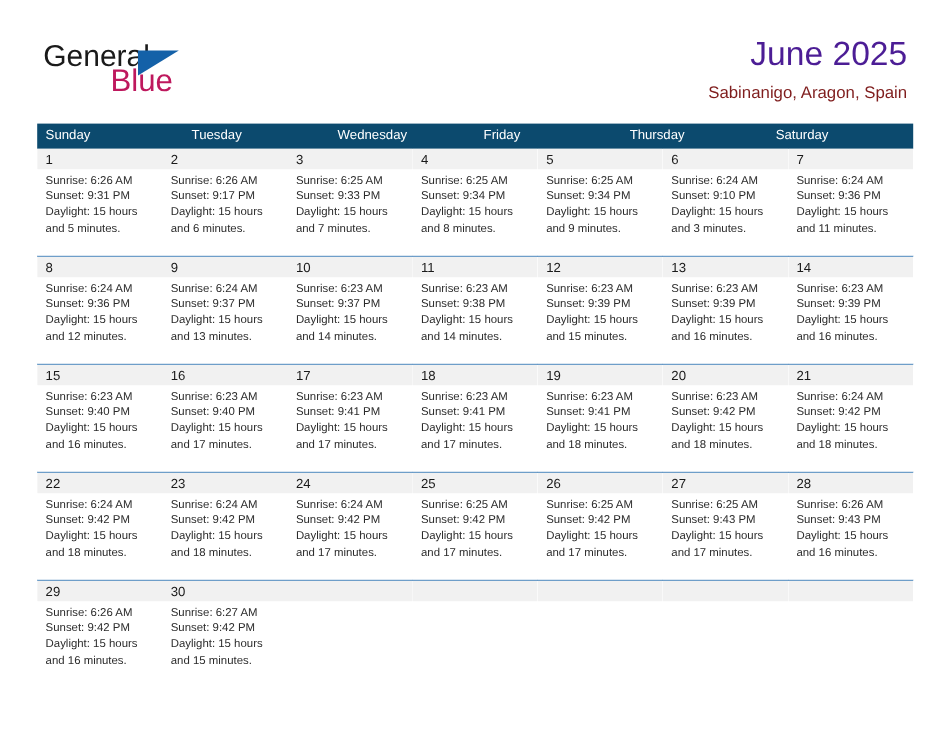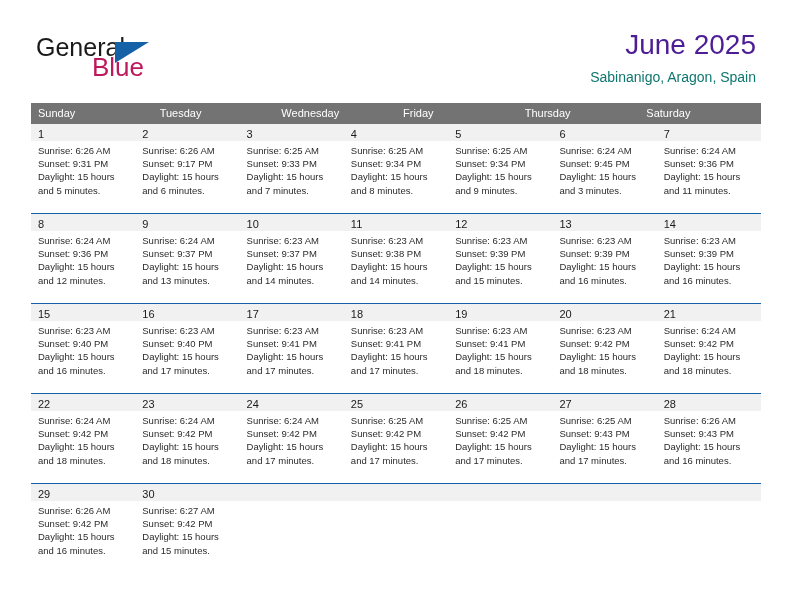--- a/index.html
+++ b/index.html
@@ -81,36 +81,36 @@
     line-height: 34px;
     font-weight: 400;
     color: #4c1d95;
     white-space: nowrap;
   }
   .cal-subtitle {
     margin-top: 6px;
     font-size: 14px;
     line-height: 18px;
     font-weight: 400;
-    color: #0f766e;
+    color: #7f1d1d;
     white-space: nowrap;
   }
 
   
   .calendar {
     position: absolute;
     left: 31px;
     top: 103px;
     width: 730px;
   }
 
   .weekdays {
     display: flex;
     width: 730px;
-    background: #737373;
+    background: #0c4a6e;
   }
   .weekday {
     flex: 1 1 0;
     box-sizing: border-box;
     height: 21px;
     line-height: 21px;
     padding: 0 0 0 7px;
     font-size: 11px;
     color: #ffffff;
     overflow: hidden;
@@ -235,21 +235,21 @@
               <div class="dayline">Sunrise: 6:25 AM</div>
               <div class="dayline">Sunset: 9:34 PM</div>
               <div class="dayline">Daylight: 15 hours</div>
               <div class="dayline">and 9 minutes.</div>
             </div>
           </div>
           <div class="daycell">
             <div class="daynum-band"><span class="daynum">6</span></div>
             <div class="daybody">
               <div class="dayline">Sunrise: 6:24 AM</div>
-              <div class="dayline">Sunset: 9:45 PM</div>
+              <div class="dayline">Sunset: 9:10 PM</div>
               <div class="dayline">Daylight: 15 hours</div>
               <div class="dayline">and 3 minutes.</div>
             </div>
           </div>
           <div class="daycell">
             <div class="daynum-band"><span class="daynum">7</span></div>
             <div class="daybody">
               <div class="dayline">Sunrise: 6:24 AM</div>
               <div class="dayline">Sunset: 9:36 PM</div>
               <div class="dayline">Daylight: 15 hours</div>

